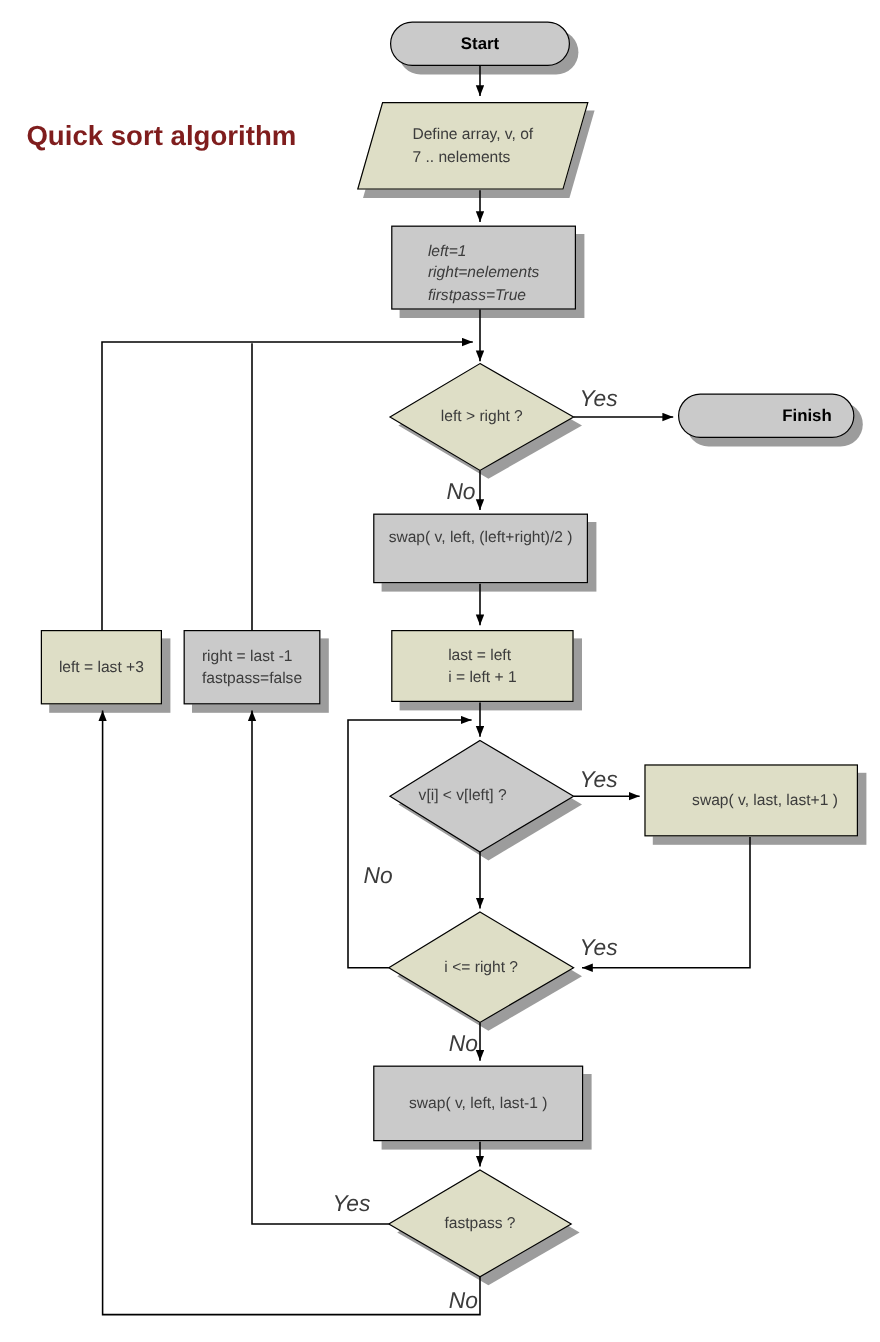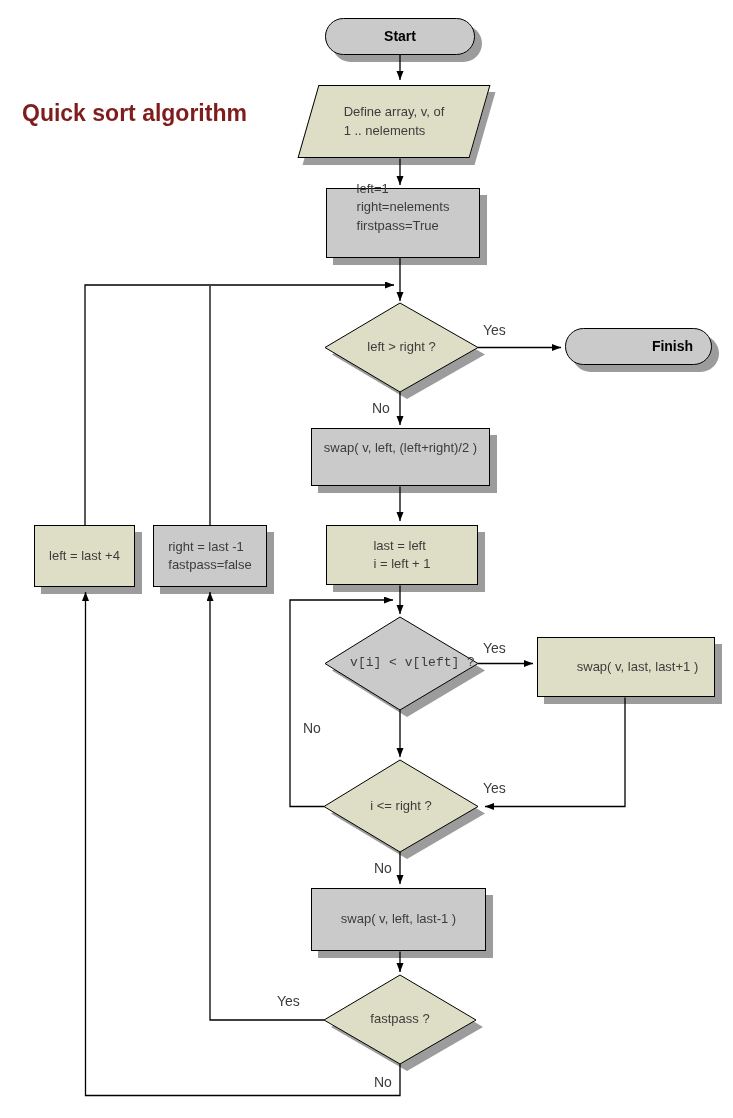--- a/index.html
+++ b/index.html
@@ -17,21 +17,21 @@
               border:1px solid var(--border);transform:skewX(-16deg);box-shadow:7px 7px 0 var(--shadow);}
   #overlay{position:absolute;left:0;top:0;z-index:2;}
   .connector{fill:none;stroke:#000;stroke-width:1.3;marker-end:url(#arrow);}
   .connector-plain{fill:none;stroke:#000;stroke-width:1.3;}
   .d-shadow{fill:var(--shadow);}
   .d-beige{fill:var(--beige);stroke:var(--border);stroke-width:1;}
   .d-gray{fill:var(--gray);stroke:var(--border);stroke-width:1;}
   .label{position:absolute;display:flex;align-items:center;justify-content:center;
          white-space:pre-line;font-size:13px;line-height:1.4;color:var(--text);z-index:3;}
   .label.bold{font-weight:bold;color:#000;font-size:14px;}
-  .edge-label{position:absolute;font-size:14px;color:var(--text);z-index:3;}
+  .edge-label{position:absolute;font-size:19px;color:var(--text);z-index:3;font-style:italic;}
   #title{position:absolute;left:22px;top:100px;font-size:23px;font-weight:bold;color:#7f1d1d;z-index:3;}
 </style>
 </head>
 <body>
 
 <div id="stage">
 
   <div class="shape pill gray" style="left:325px;top:18px;width:150px;height:37px;"></div>
   <div class="para-wrap" style="left:296px;top:85px;width:196px;height:73px;">
     <div class="para-inner"></div>
@@ -80,35 +80,35 @@
     <path class="connector" d="M400,852 V884"></path>
     <path class="connector" d="M400,951.5 V972"></path>
     <path class="connector" d="M324,1020 H210 V592"></path>
     <path class="connector" d="M400,1064 V1095.5 H85.5 V592"></path>
   </svg>
 
   <div id="title">Quick sort algorithm</div>
 
   <div class="label bold" style="left:325px;top:18px;width:150px;height:37px;">Start</div>
   <div class="label" style="left:296px;top:85px;width:196px;height:73px;">Define array, v, of
-1 .. nelements</div>
-  <div class="label" style="left:326px;top:172px;width:154px;height:71px;">left=1
+7 .. nelements</div>
+  <div class="label" style="left:326px;top:192px;width:154px;height:71px;font-style:italic;">left=1
 right=nelements
 firstpass=True</div>
   <div class="label" style="left:325px;top:303px;width:153px;height:89px;">left &gt; right ?</div>
   <div class="label bold" style="left:599px;top:328px;width:147px;height:37px;">Finish</div>
   <div class="label" style="left:311px;top:428px;width:179px;height:41px;">swap( v, left, (left+right)/2 )</div>
   <div class="label" style="left:326px;top:525px;width:152px;height:60px;">last = left
 i = left + 1</div>
-  <div class="label" style="left:336px;top:617px;width:153px;height:93px;font-family:Liberation Mono, monospace;">v[i] &lt; v[left] ?</div>
+  <div class="label" style="left:309px;top:617px;width:153px;height:93px;">v[i] &lt; v[left] ?</div>
   <div class="label" style="left:537px;top:637px;width:201px;height:60px;">swap( v, last, last+1 )</div>
   <div class="label" style="left:324px;top:760px;width:154px;height:92px;">i &lt;= right ?</div>
   <div class="label" style="left:311px;top:888px;width:175px;height:63px;">swap( v, left, last-1 )</div>
   <div class="label" style="left:324px;top:975px;width:152px;height:89px;">fastpass ?</div>
-  <div class="label" style="left:34px;top:525px;width:101px;height:62px;">left = last +4</div>
+  <div class="label" style="left:34px;top:525px;width:101px;height:62px;">left = last +3</div>
   <div class="label" style="left:153px;top:525px;width:114px;height:62px;">right = last -1
 fastpass=false</div>
 
   <div class="edge-label" style="left:483px;top:322px;">Yes</div>
   <div class="edge-label" style="left:372px;top:400px;">No</div>
   <div class="edge-label" style="left:483px;top:640px;">Yes</div>
   <div class="edge-label" style="left:303px;top:720px;">No</div>
   <div class="edge-label" style="left:483px;top:780px;">Yes</div>
   <div class="edge-label" style="left:374px;top:860px;">No</div>
   <div class="edge-label" style="left:277px;top:993px;">Yes</div>

